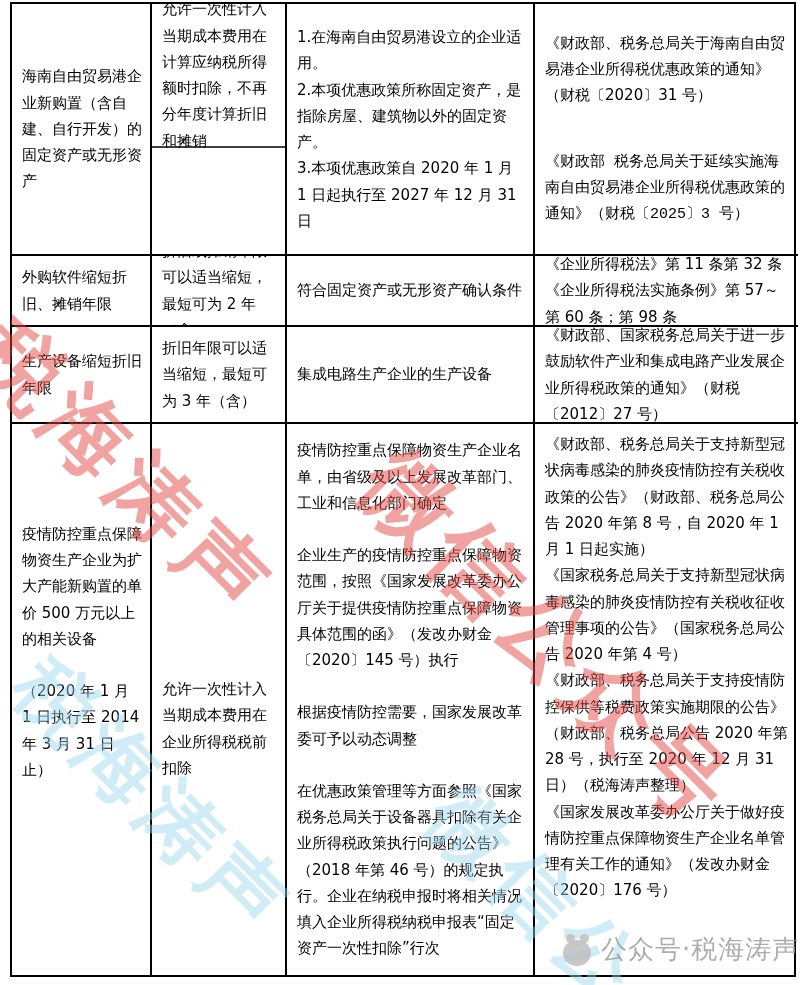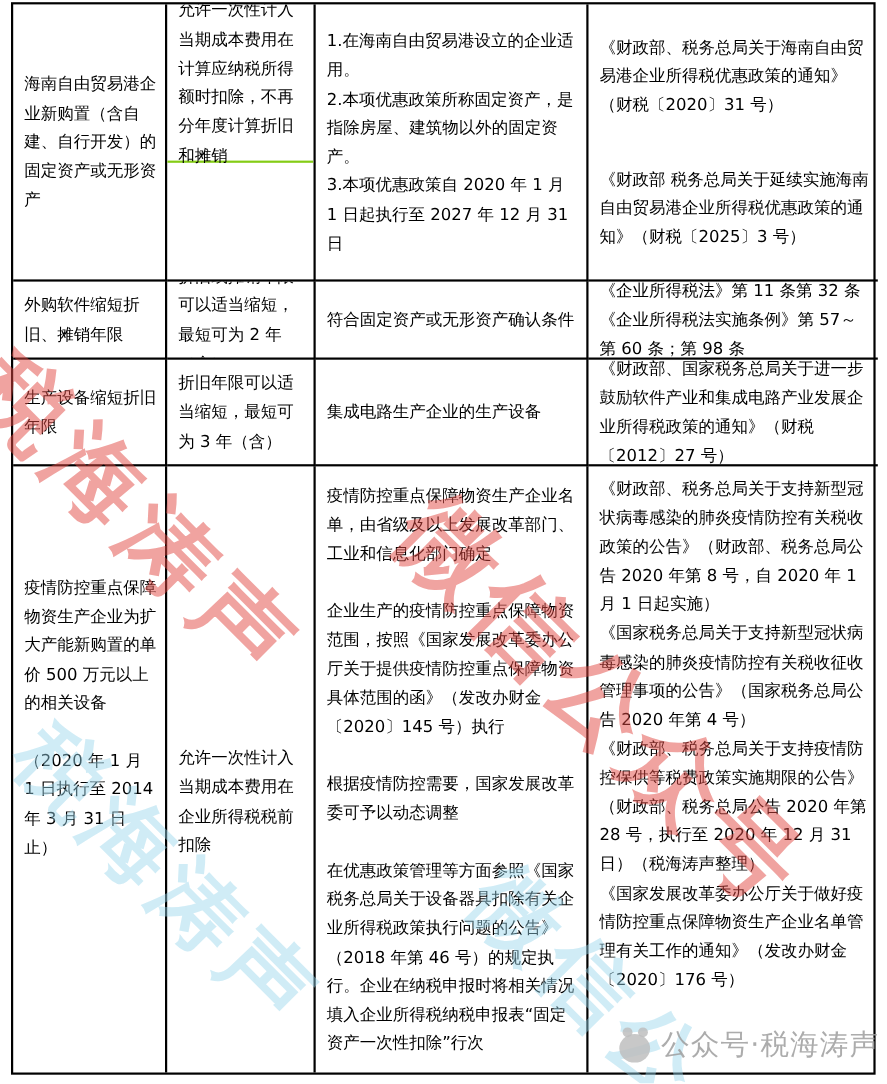--- a/index.html
+++ b/index.html
@@ -25,23 +25,23 @@
     overflow:hidden; text-align:left;
   }
   .last-col { border-right:none; }
   .last-row { border-bottom:none; }
   .top-align { justify-content:flex-start; padding-top:7px; }
   .split { padding:0; justify-content:flex-start; }
   .sub {
     box-sizing:border-box; padding:4px 7px 4px 10px;
     display:flex; flex-direction:column; justify-content:center;
   }
-  .sub1 { height:144px; border-bottom:2px solid #84cc16; }
+  .sub1 { height:144px; border-bottom:2px solid #404040; }
   .sub2 { flex:1; }
-  .gap27 p + p { margin-top:41px; }
+  .gap27 p + p { margin-top:41px;font-family:Liberation Mono, monospace; }
   .gap26 p + p { margin-top:26px; }
   .shift-up { padding-bottom:100px; }
   .shift-down { padding-top:63px; }
   
   .wm { position:absolute; pointer-events:none; white-space:nowrap; z-index:3;
         transform-origin:top left; transform:rotate(45deg); font-weight:bold; }
   .wm-red { color:rgba(226,72,66,0.5); }
   .wm-cyan { color:rgba(150,213,235,0.45); }
   .wm-red-1 { left:30px; top:295px; font-size:85px; letter-spacing:10px; }
   .wm-red-2 { left:420px; top:425px; font-size:90px; letter-spacing:6px; }

